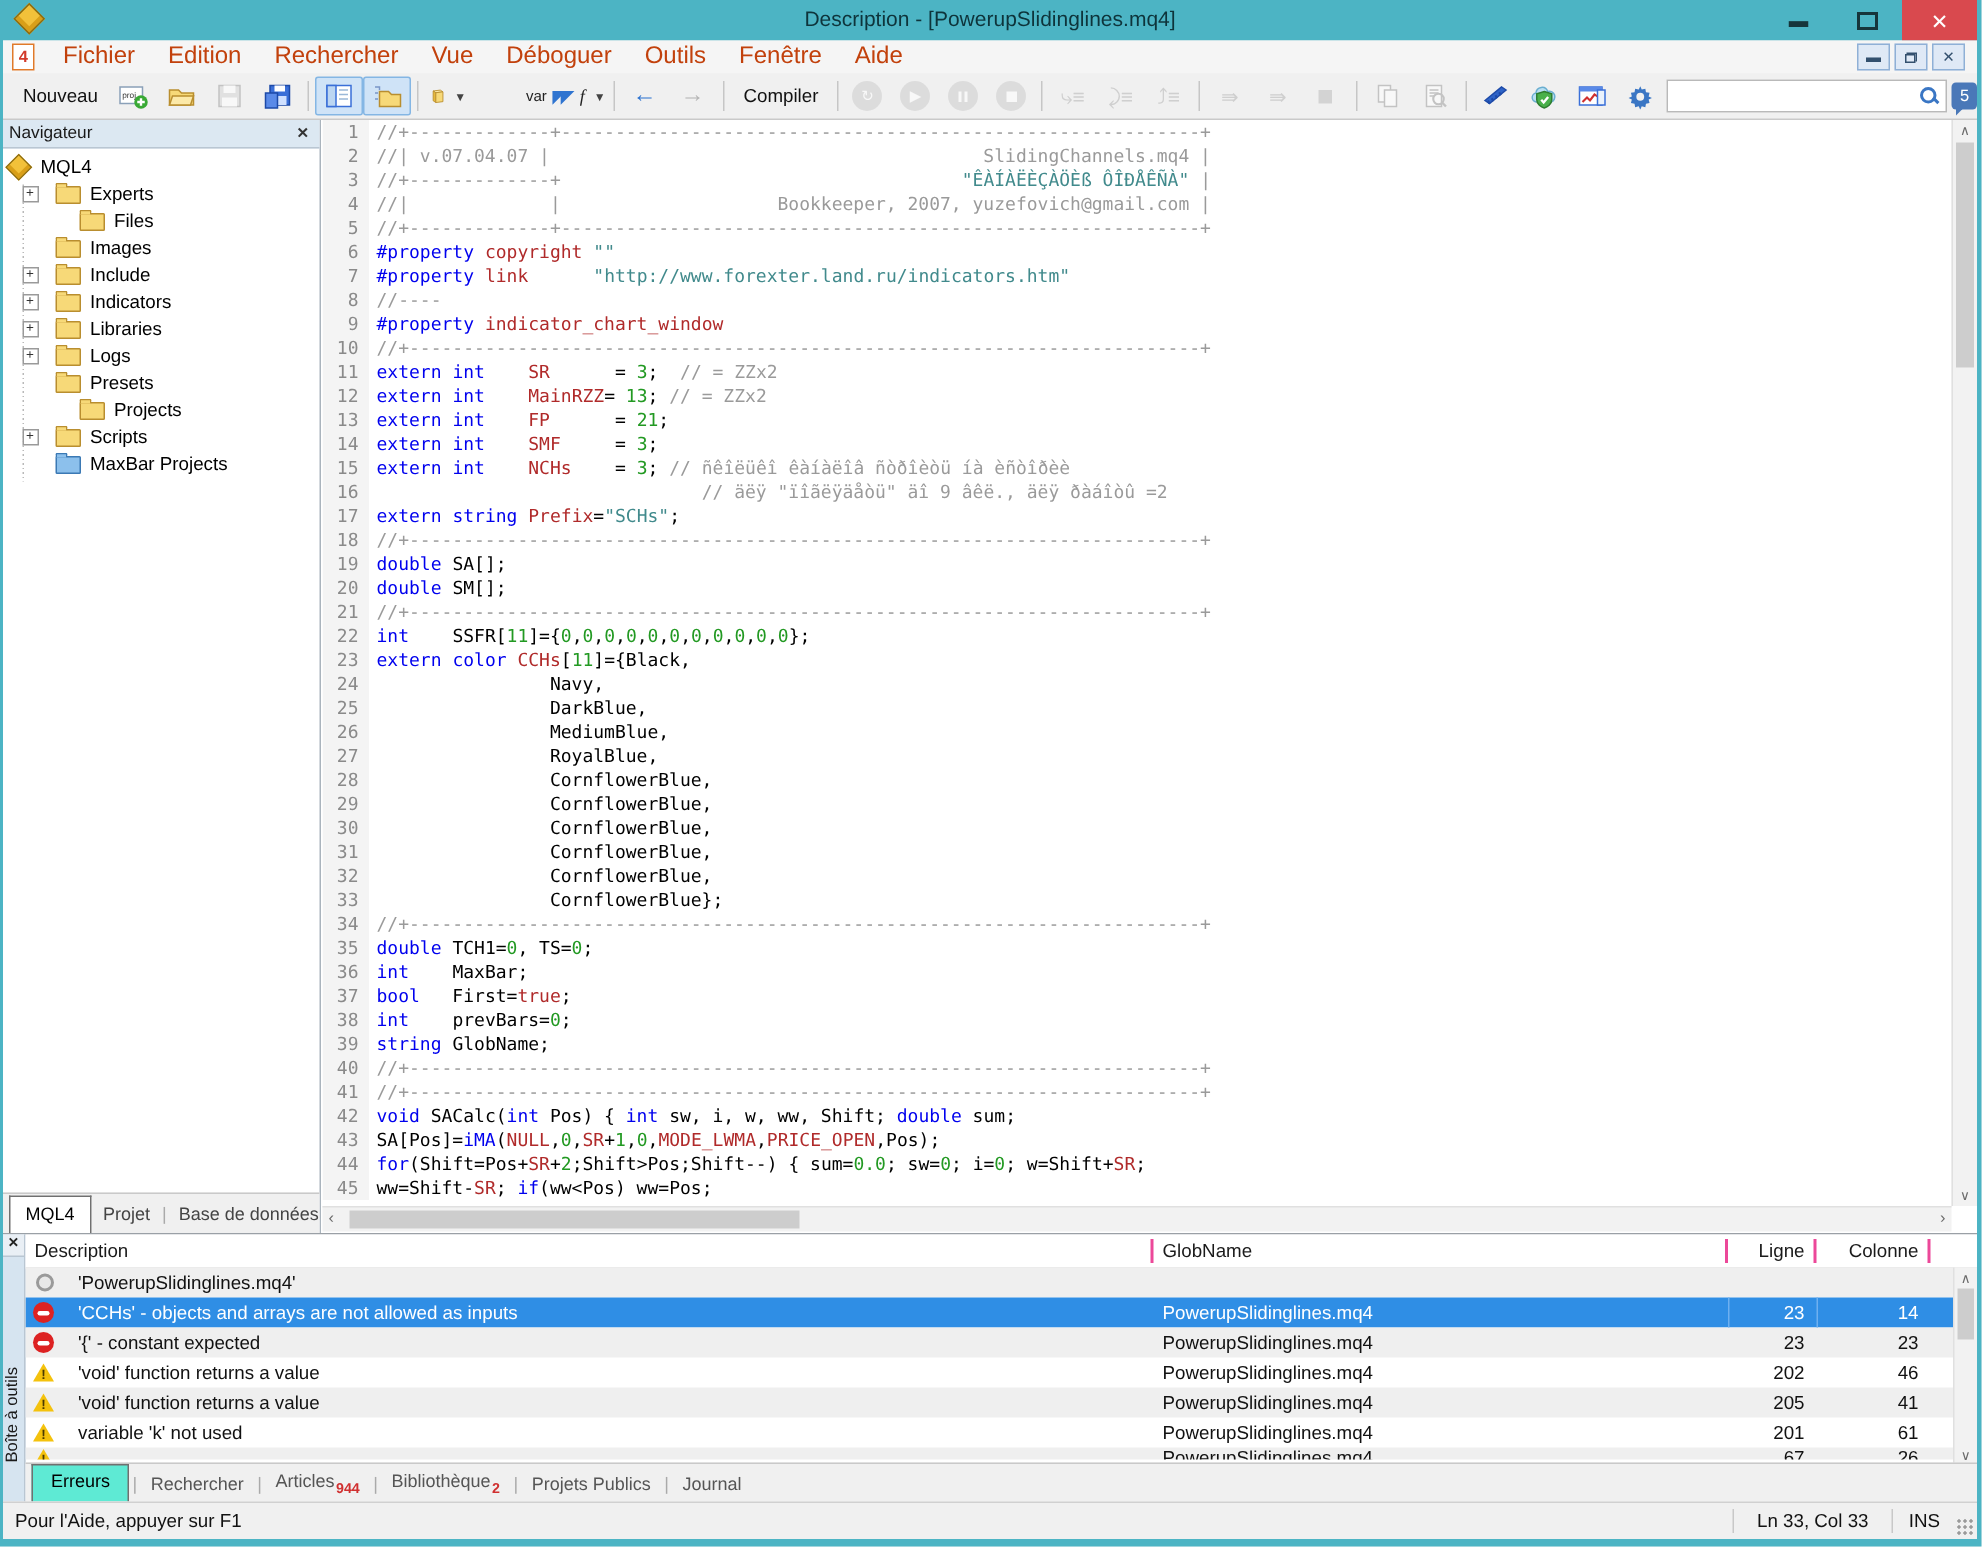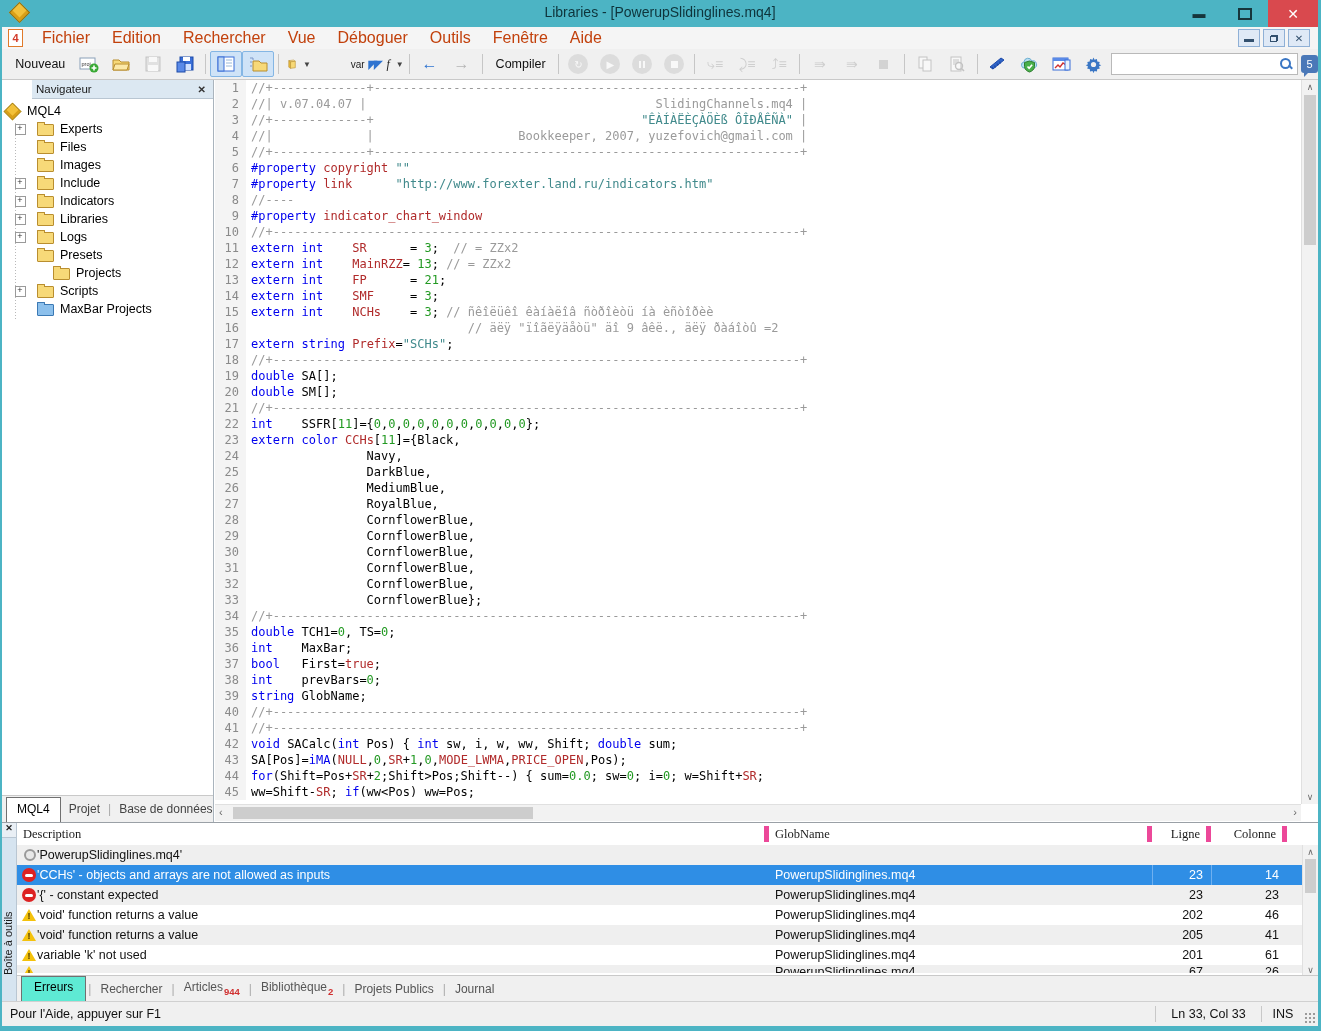--- a/index.html
+++ b/index.html
@@ -62,21 +62,21 @@
   .mag::after{content:'';position:absolute;left:9px;top:9px;width:5px;height:2px;background:#3a76c4;transform:rotate(45deg);}
   .badge-bubble{width:22px;height:18px;background:#4a78b8;border-radius:3px;color:#fff;font-size:11px;
     display:flex;align-items:center;justify-content:center;margin-left:8px;position:relative;}
   .badge-bubble::after{content:'';position:absolute;left:3px;bottom:-4px;border:4px solid transparent;border-top-color:#4a78b8;border-left-color:#4a78b8;}
 
   
   .main{position:absolute;top:80px;left:0;right:0;height:742px;background:#fff;}
   .navigator{position:absolute;left:0;top:0;width:212px;height:100%;background:#fff;
     border-right:1px solid #aab4bd;box-sizing:border-box;}
   .nav-header{height:18px;background:#dcE8f2;background:#dce8f2;border-bottom:1px solid #b9c6d2;
-    display:flex;align-items:center;font-size:11.5px;color:#1a1a1a;padding:0 4px;margin-left:30px;}
+    display:flex;align-items:center;font-size:11.5px;color:#1a1a1a;padding:0 4px;}
   .nav-close{margin-left:auto;font-size:10px;color:#333;font-weight:bold;padding:0 3px;}
   .tree{position:relative;padding-top:3px;font-size:12.5px;color:#000;}
   .tree-guide{position:absolute;left:13px;top:24px;width:1px;
     background-image:repeating-linear-gradient(to bottom,#b9b9b9 0 1px,transparent 1px 3px);}
   .titem{height:18px;display:flex;align-items:center;gap:5px;}
   .titem .cell{width:20px;display:flex;justify-content:center;}
   .expander{width:9px;height:9px;background:#fff;border:1px solid #9a9a9a;font-size:9px;line-height:7px;
     text-align:center;color:#333;z-index:1;}
   .folder{width:15px;height:10px;background:#f7d978;border:1px solid #b98e2f;border-radius:1px;position:relative;margin-top:2px;}
   .folder::before{content:'';position:absolute;top:-3px;left:-1px;width:6px;height:2px;background:#f7d978;
@@ -108,27 +108,27 @@
 
   
   .toolbox{position:absolute;left:0;top:822px;right:0;height:179px;background:#fff;border-top:1px solid #9aa0a6;box-sizing:border-box;}
   .tb-strip{position:absolute;left:0;top:0;width:15px;height:100%;background:#d6e4f0;border-right:1px solid #b9c6d2;box-sizing:border-box;}
   .tb-close{height:14px;text-align:center;font-size:9px;font-weight:bold;color:#222;background:#e9eff5;border-bottom:1px solid #b9c6d2;}
   .tb-vlabel{position:absolute;top:65px;left:0;width:15px;height:110px;writing-mode:vertical-rl;transform:rotate(180deg);
     font-size:11px;color:#1a1a1a;text-align:center;}
   .tb-table{position:absolute;left:15px;top:0;right:0;height:154px;}
   .tb-grid{display:grid;grid-template-columns:752px 383px 59px 76px;align-items:center;}
   .tb-header{height:22px;border-bottom:1px solid #d6d6d6;font-size:12.5px;color:#1a1a1a;background:#fff;}
-  .tb-header .hcell{padding:0 6px;border-right:5px solid #ec4899;height:16px;line-height:16px;font-family:Liberation Serif, serif;}
+  .tb-header .hcell{padding:0 6px;border-right:2px solid #ec4899;height:16px;line-height:16px;}
   .tb-header .num{text-align:right;}
   .tb-rows{position:absolute;left:0;right:16px;top:22px;bottom:0;overflow:hidden;}
   .tb-row{height:20px;font-size:12.5px;color:#111;}
   .tb-row:nth-child(odd){background:#efefef;}
   .tb-row.selected{background:#2f8ee5;color:#fff;}
-  .tb-row .dcell{display:flex;align-items:center;gap:1px;padding-left:5px;overflow:hidden;white-space:nowrap;}
+  .tb-row .dcell{display:flex;align-items:center;gap:16px;padding-left:5px;overflow:hidden;white-space:nowrap;}
   .tb-row .fcell{padding:0 6px;overflow:hidden;white-space:nowrap;}
   .tb-row .num{text-align:right;padding:0 8px;}
   .tb-row.selected .num{border-left:1px solid #6fb0f0;height:20px;line-height:20px;box-sizing:border-box;}
   .tb-row.partial{height:8px;overflow:hidden;}
   .ic-err{width:14px;height:14px;border-radius:50%;background:#dd2222;position:relative;flex:none;}
   .ic-err::after{content:'';position:absolute;left:3px;top:6px;width:8px;height:2.5px;background:#fff;border-radius:2px;}
   .ic-warn{width:0;height:0;border-left:7px solid transparent;border-right:7px solid transparent;
     border-bottom:12px solid #f4c20d;position:relative;flex:none;}
   .ic-warn::after{content:'!';position:absolute;left:-1.5px;top:2px;font-size:9px;font-weight:bold;color:#4a3a00;}
   .ic-file{width:8px;height:8px;border-radius:50%;border:2px solid #9a9a9a;background:#e8e8e8;margin-left:2px;flex:none;}
@@ -157,21 +157,21 @@
   
   .isvg{display:block;}
 </style>
 </head>
 <body>
 
 <div class="window">
 
   <div class="titlebar">
     <span class="logo-diamond"></span>
-    <div class="title">Libraries - [PowerupSlidinglines.mq4]</div>
+    <div class="title">Description - [PowerupSlidinglines.mq4]</div>
     <div class="win-controls">
       <div class="wc">▬</div>
       <div class="wc">
           <span class="maxbox"></span>
         </div>
       <div class="wc close">✕</div>
     </div>
   </div>
 
   <div class="menubar">
@@ -392,21 +392,21 @@
           </div>
           <div class="titem" style="padding-left: 8px;">
             <div class="cell">
               <div class="expander">+</div>
             </div>
             <div class="cell">
               <div class="folder"></div>
             </div>
             <div>Experts</div>
           </div>
-          <div class="titem" style="padding-left: 8px;">
+          <div class="titem" style="padding-left: 24px;">
             <div class="cell"></div>
             <div class="cell">
               <div class="folder"></div>
             </div>
             <div>Files</div>
           </div>
           <div class="titem" style="padding-left: 8px;">
             <div class="cell"></div>
             <div class="cell">
               <div class="folder"></div>

